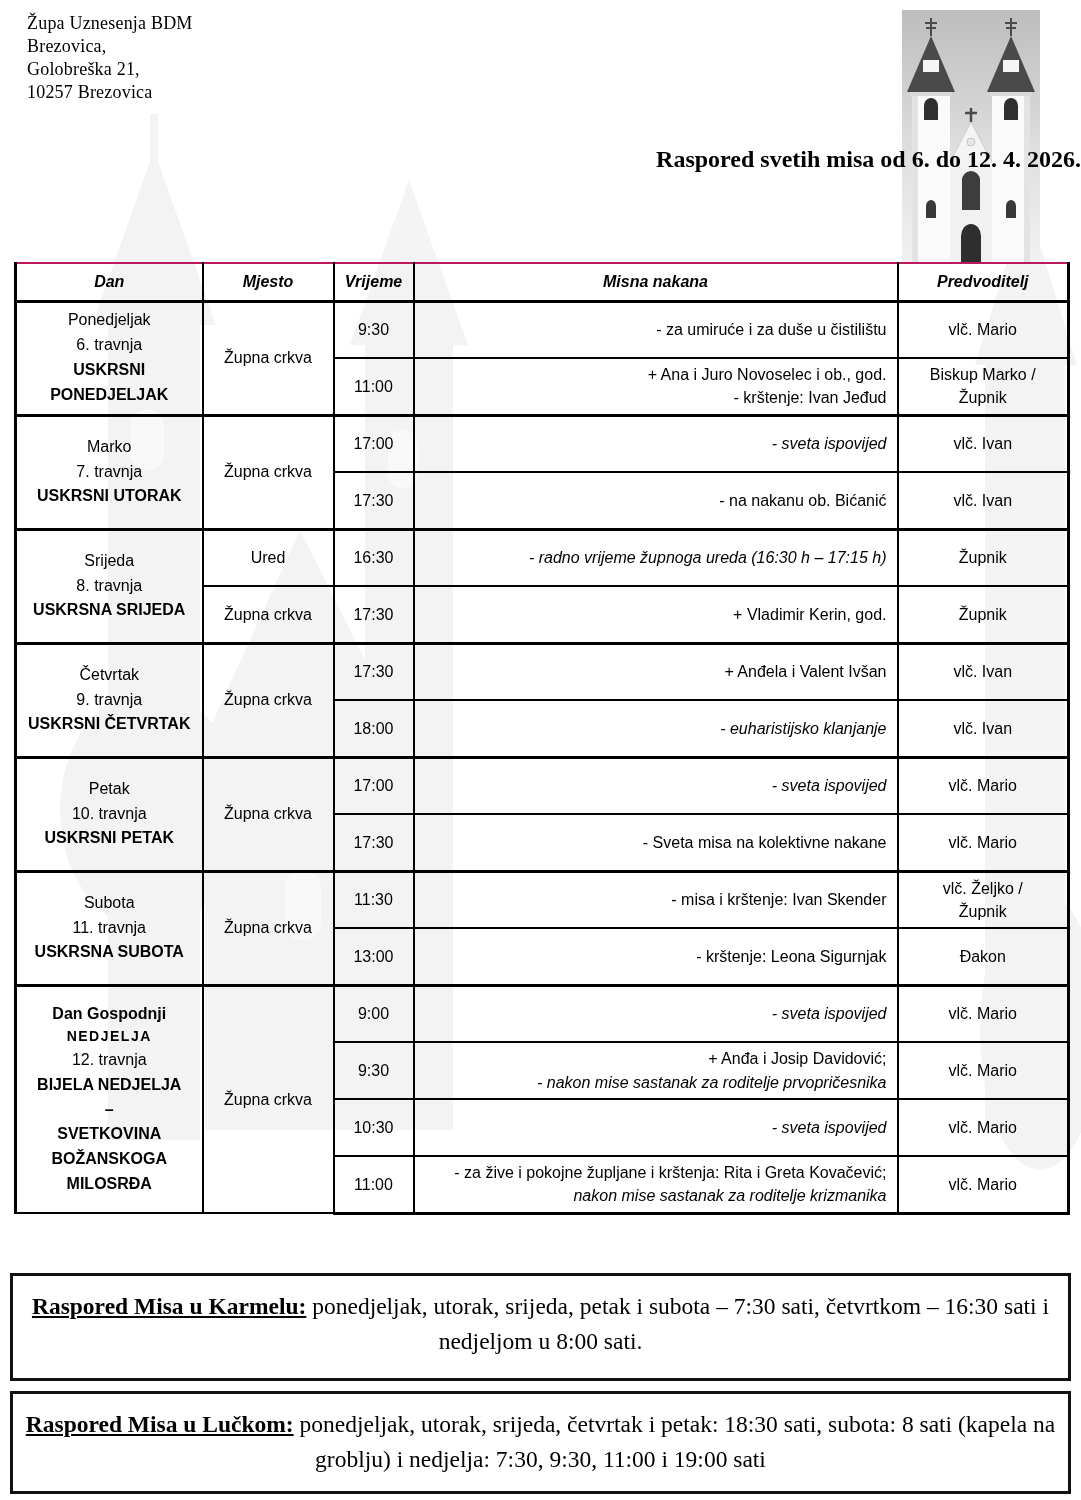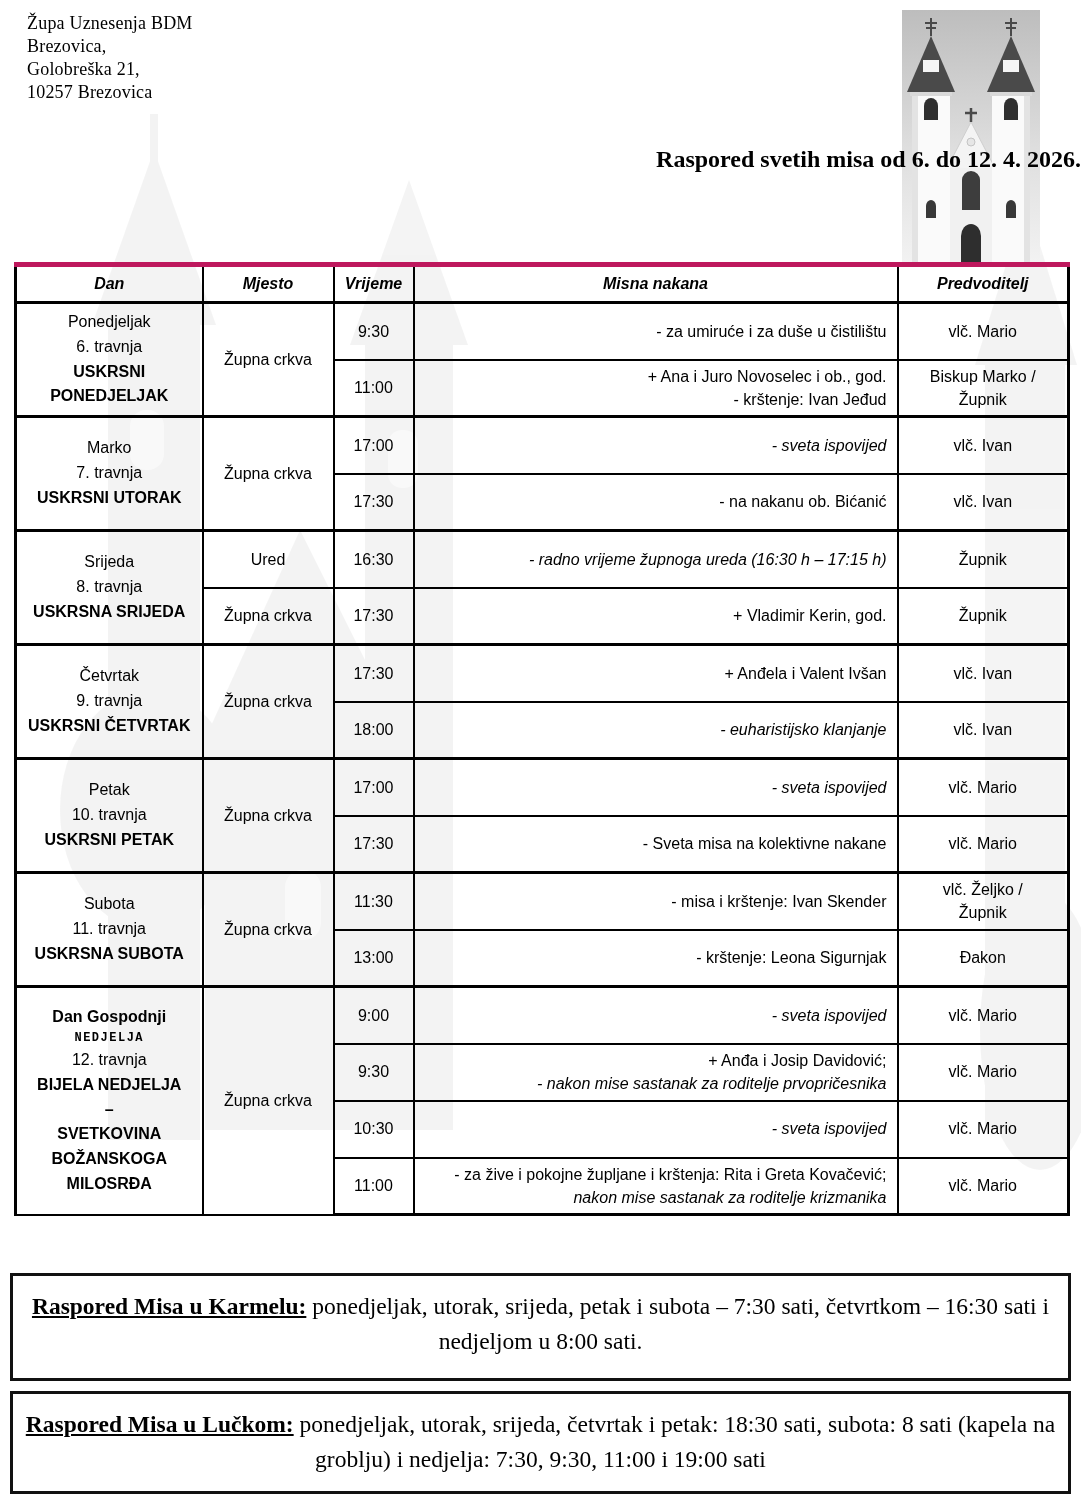--- a/index.html
+++ b/index.html
@@ -36,39 +36,39 @@
     width:1053px; border-collapse:collapse; table-layout:fixed;
     background:transparent;
   }
   .schedule th, .schedule td {
     border:2px solid #000;
     font-size:16px; padding:4px 6px; text-align:center; vertical-align:middle;
     background:transparent;
   }
   .schedule th {
     height:38px; font-weight:bold; font-style:italic;
-    border-bottom:3px solid #000; border-top:5px solid #be185d;
+    border-bottom:3px solid #000; border-top:2px solid #be185d;
   }
   .schedule td { height:57px; line-height:1.45; }
   .schedule tr.group-start td { border-top:3px solid #000; }
   .schedule th:first-child, .schedule td.edge-l { border-left:3px solid #000; }
   .schedule th:last-child,  .schedule td.edge-r { border-right:3px solid #000; }
   .schedule tr.last-group td { border-bottom:3px solid #000; }
   .col-dan    { width:187px; }
   .col-mjesto { width:131px; }
   .col-vrijeme{ width:80px;  }
   .col-nakana { width:484px; }
   .col-predv  { width:171px; }
   td.cell-nakana { text-align:right; padding-left:8px; padding-right:10px; }
   .day-line { line-height:1.55; }
   .b { font-weight:bold; }
   .i { font-style:italic; }
   .gothic {
-    font-family:Liberation Mono, monospace; font-weight:bold;
-    letter-spacing:1.5px; font-size:12px;
+    font-family:Liberation Sans, sans-serif; font-weight:bold;
+    letter-spacing:1.5px; font-size:14px;
   }
 
   
   .note-box {
     position:absolute; left:10px; width:1061px; z-index:2;
     border:3px solid #111; background:rgba(255,255,255,.85);
     text-align:center;
     font-family:"Liberation Serif", serif; font-size:23.5px; line-height:1.5;
     padding:13px 12px;
   }

